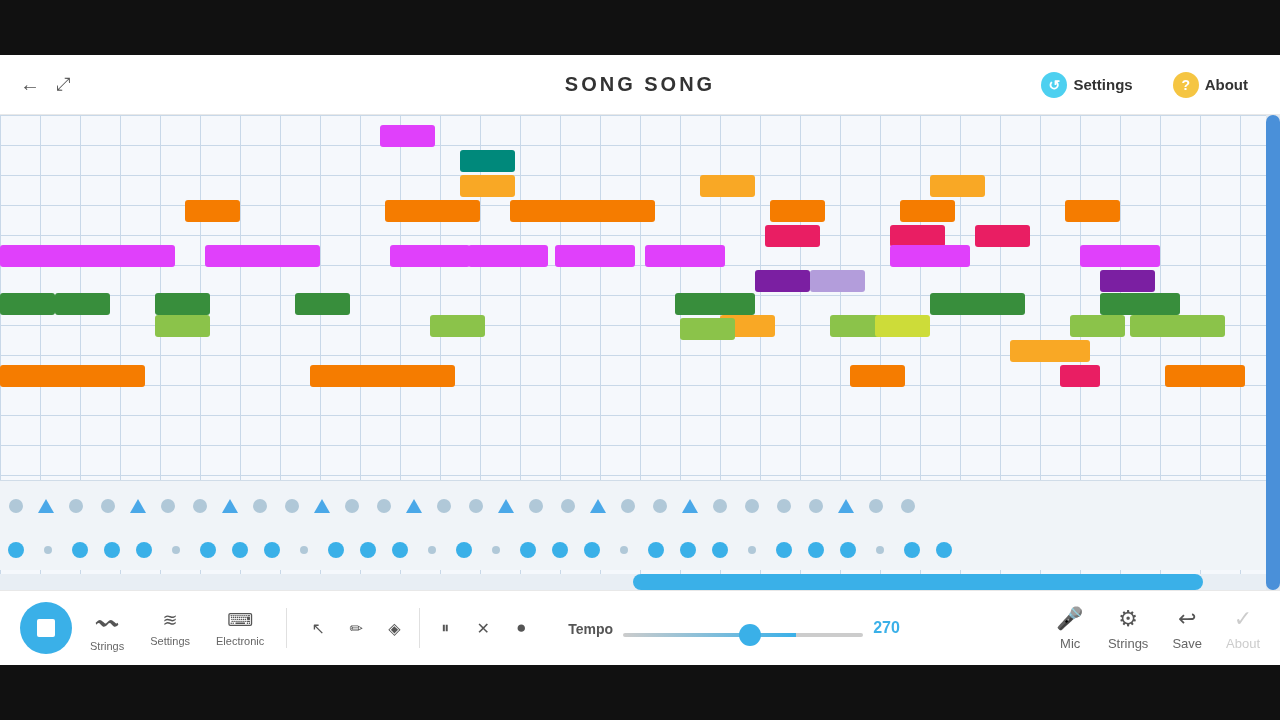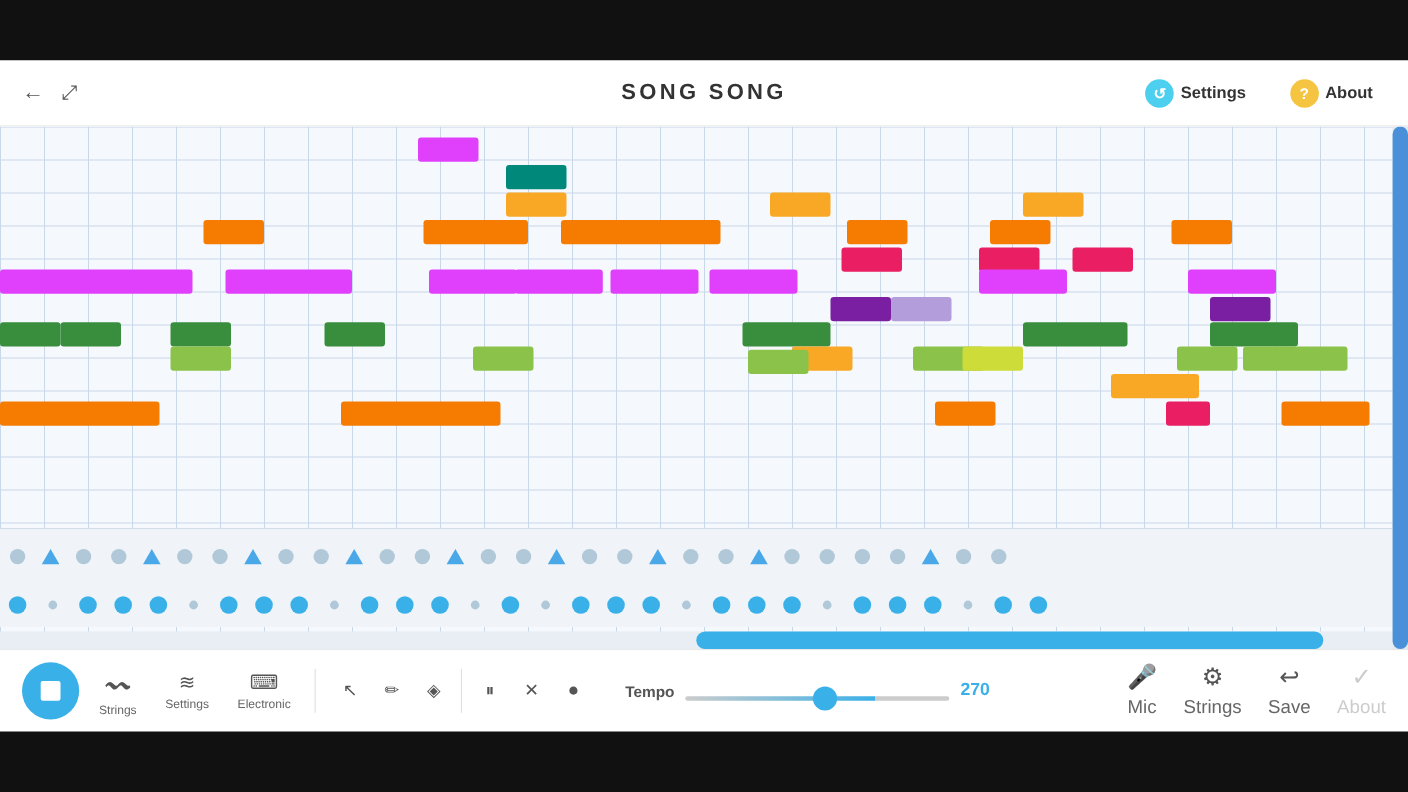--- a/index.html
+++ b/index.html
@@ -287,21 +287,21 @@
       display: flex; align-items: center; gap: 24px;
     }
     .right-tool-btn {
       display: flex; flex-direction: column; align-items: center;
       gap: 4px; cursor: pointer; background: none; border: none;
     }
     .right-tool-icon {
       font-size: 22px; color: #555;
     }
     .right-tool-label {
-      font-size: 17px; color: #666;
+      font-size: 13px; color: #666;
     }
     .right-tool-btn.disabled .right-tool-icon,
     .right-tool-btn.disabled .right-tool-label {
       color: #ccc;
     }
   </style>
 </head>
 <body>
 
 <div id="app">

